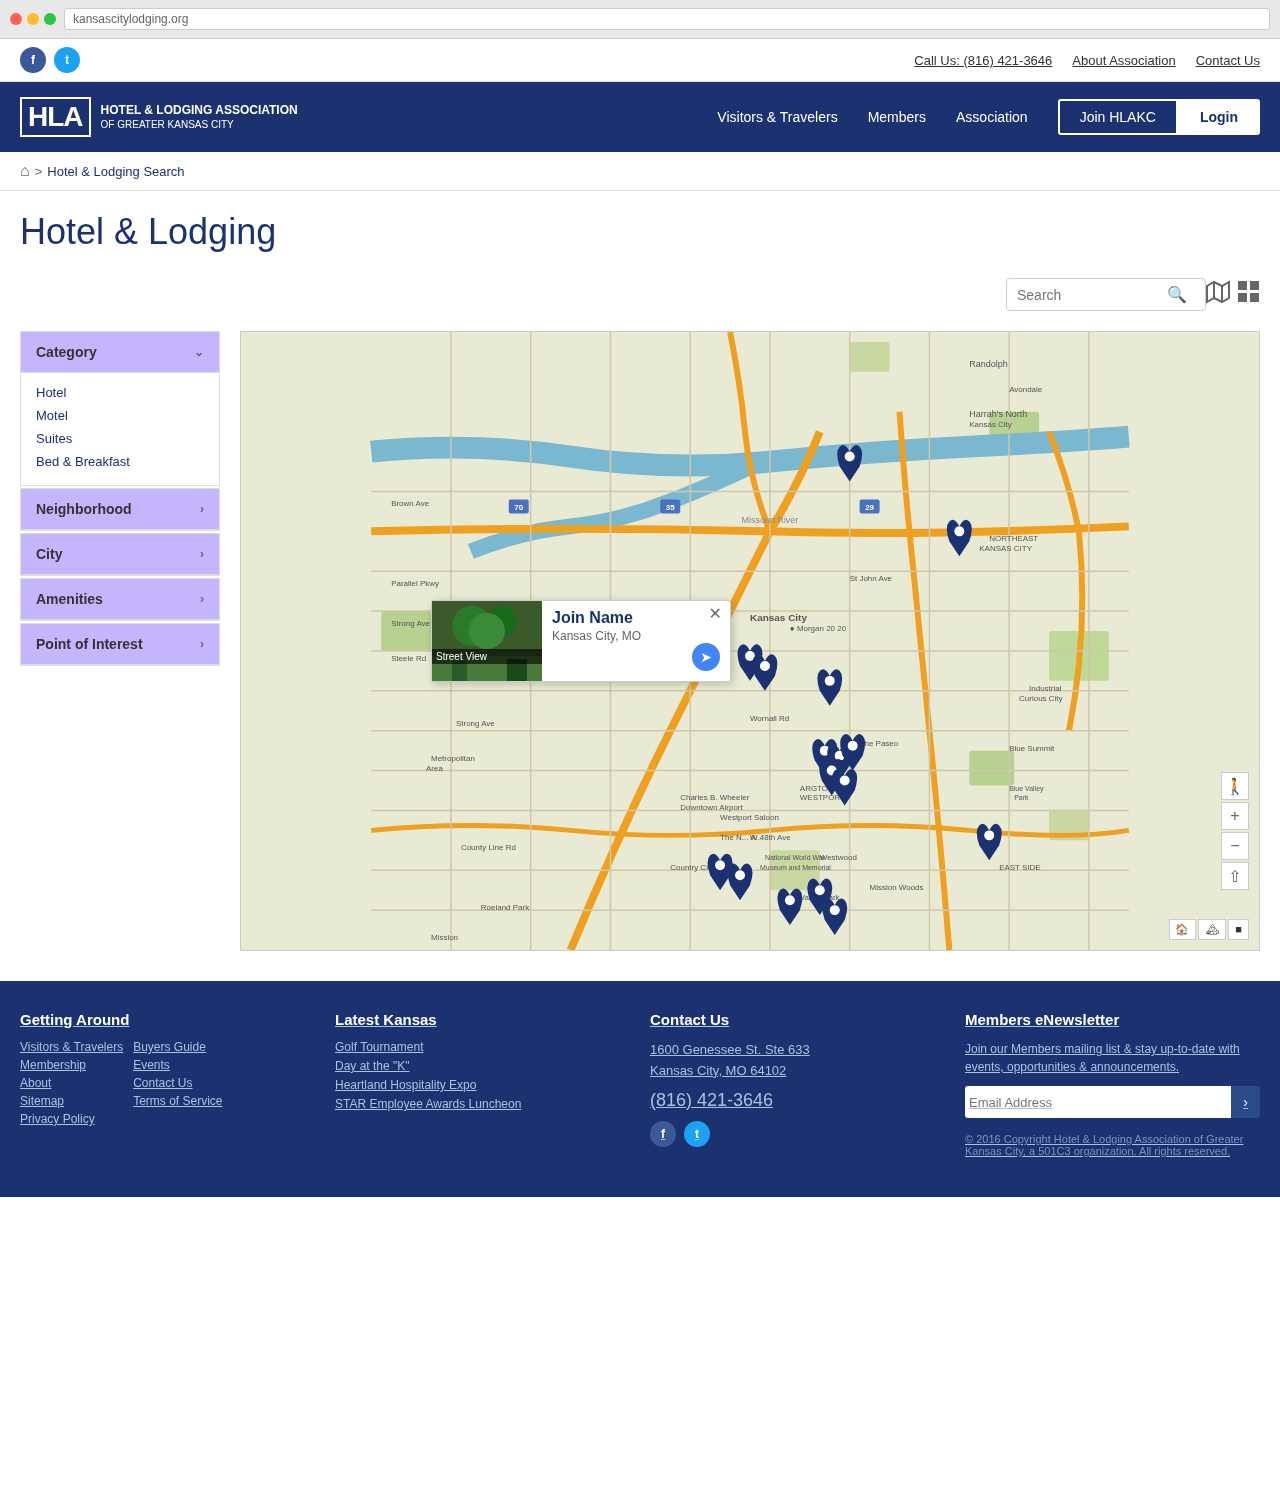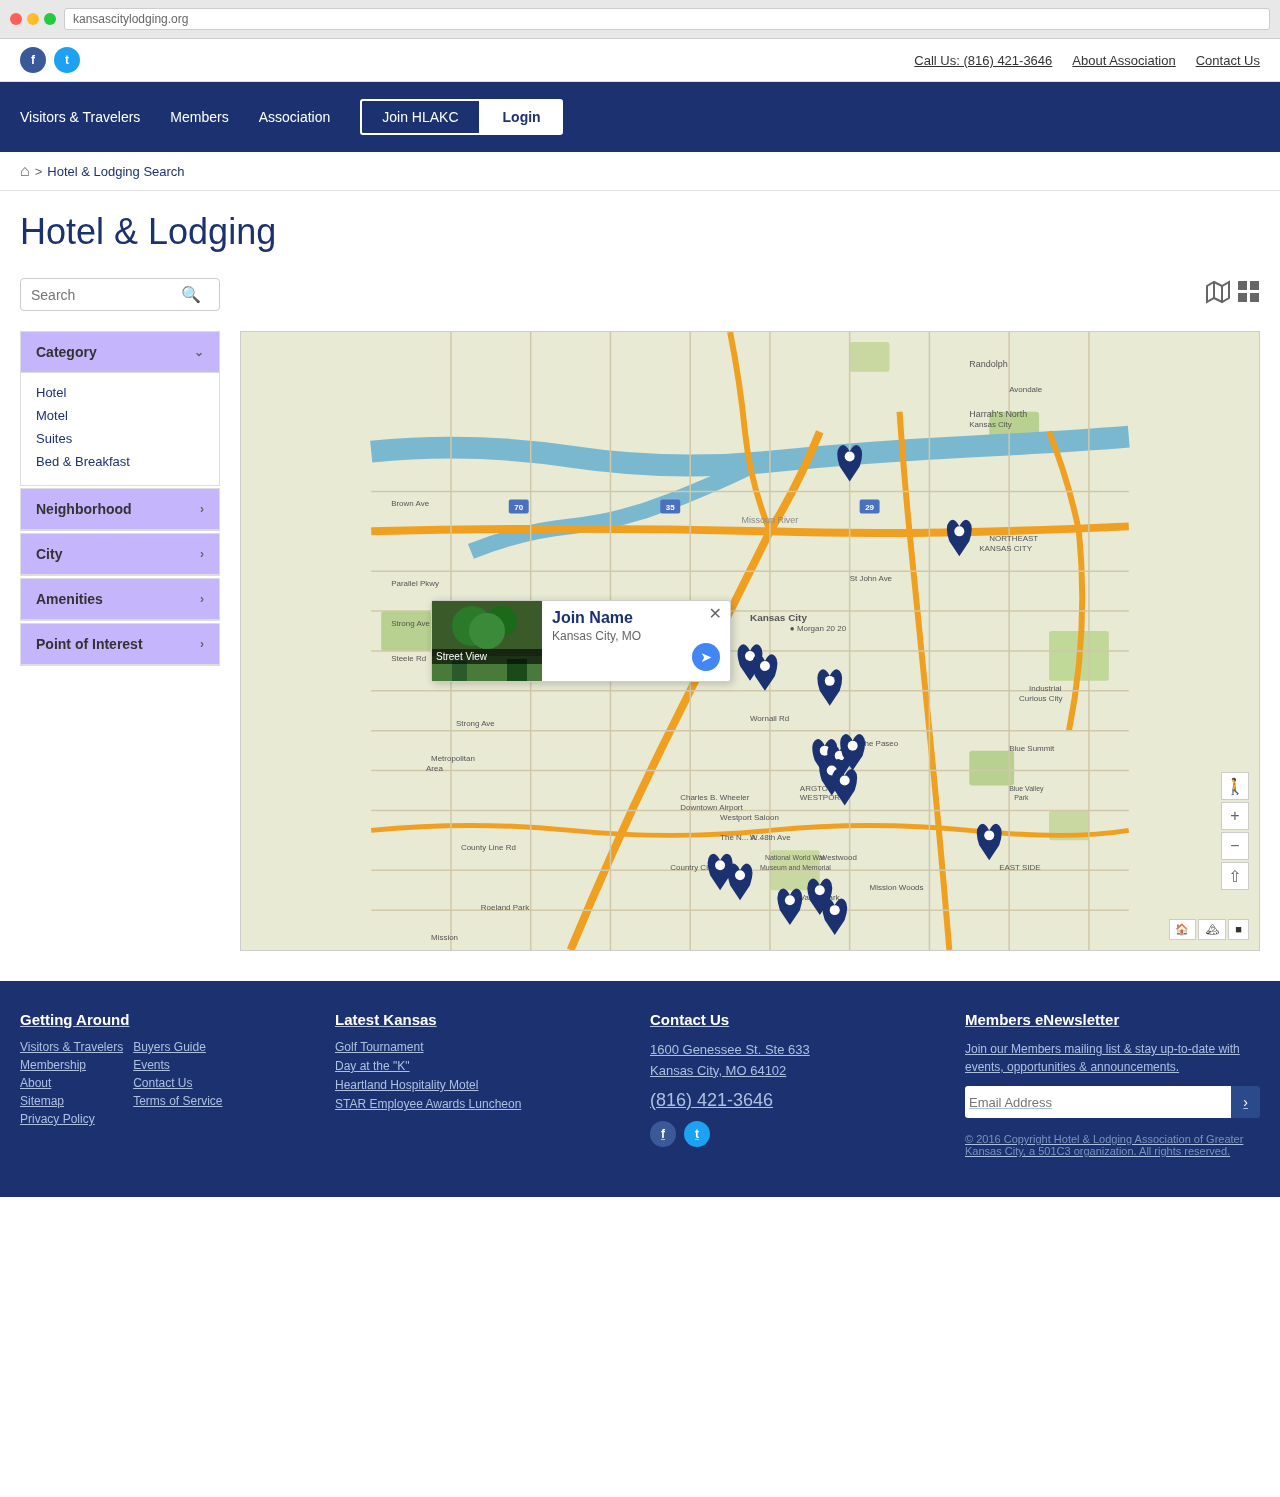--- a/index.html
+++ b/index.html
@@ -112,21 +112,21 @@
     .page-title-section { padding: 20px 20px 10px; }
     .page-title { font-size: 36px; color: #1c3270; font-weight: 300; }
 
     
     .content-area { padding: 15px 20px 30px; }
 
     
     .search-bar {
       display: flex;
       align-items: center;
-      justify-content: space-between;
+      justify-content: flex-end;
       margin-bottom: 20px;
     }
     .search-input-wrap {
       display: flex;
       align-items: center;
       border: 1px solid #ccc;
       border-radius: 4px;
       padding: 6px 10px;
       width: 200px;
       background: #fff;
@@ -359,20 +359,27 @@
     <div class="social-btn tw-btn">t</div>
   </div>
   <div class="top-bar-right">
     <span>Call Us: (816) 421-3646</span>
     <a>About Association</a>
     <a>Contact Us</a>
   </div>
 </div>
 
 <div class="header">
+  <div class="logo">
+    <div class="logo-hla">HLA</div>
+    <div class="logo-text">
+      <strong>HOTEL &amp; LODGING ASSOCIATION</strong><br>
+      <span>OF GREATER KANSAS CITY</span>
+    </div>
+  </div>
   <nav class="nav">
     <a class="nav-link">Visitors &amp; Travelers</a>
     <a class="nav-link">Members</a>
     <a class="nav-link">Association</a>
     <div class="nav-buttons">
       <button class="btn-join">Join HLAKC</button>
       <button class="btn-login">Login</button>
     </div>
   </nav>
 </div>
@@ -682,21 +689,21 @@
           <a class="footer-link">Terms of Service</a>
         </div>
       </div>
     </div>
 
     <div class="footer-col">
       <h3>Latest Kansas</h3>
       <div class="footer-events">
         <a class="footer-link">Golf Tournament</a>
         <a class="footer-link">Day at the "K"</a>
-        <a class="footer-link">Heartland Hospitality Motel</a>
+        <a class="footer-link">Heartland Hospitality Expo</a>
         <a class="footer-link">STAR Employee Awards Luncheon</a>
       </div>
     </div>
 
     <div class="footer-col">
       <h3>Contact Us</h3>
       <div class="footer-contact-text">
         <span>1600 Genessee St. Ste 633</span><br>
         <span>Kansas City, MO 64102</span>
       </div>

